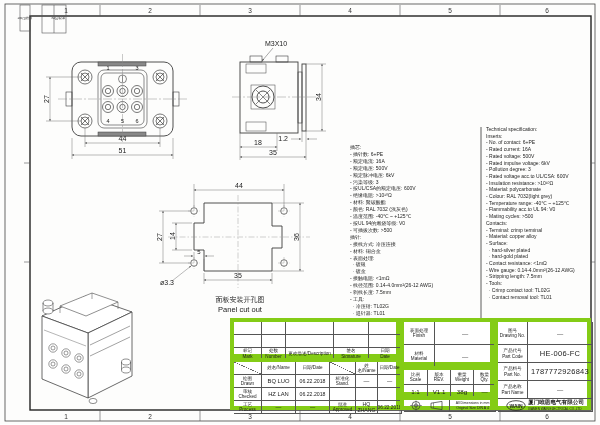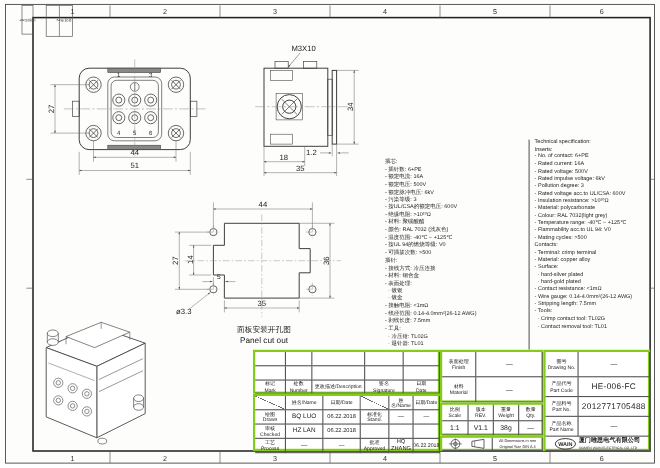--- a/index.html
+++ b/index.html
@@ -3,21 +3,21 @@
 <meta charset="utf-8">
 <style>
   html,body{margin:0;padding:0;background:#ffffff;}
   #sheet{position:relative;width:600px;height:424px;background:#fdfdfc;overflow:hidden;
          font-family:"Liberation Sans","DejaVu Sans",sans-serif;color:#222;}
   #linework{position:absolute;left:0;top:0;}
   .abs{position:absolute;box-sizing:border-box;}
   .spec{white-space:pre;font-size:5px;color:#1e1e1e;letter-spacing:0;}
   .spec-cn{line-height:6.9px;}
   .spec-en{line-height:6.7px;}
-  .grid{display:grid;border:2px solid #84cc16;background:#fff;}
+  .grid{display:grid;border:4px solid #84cc16;background:#fff;}
   .c{border-right:0.5px solid #555;border-bottom:0.5px solid #555;display:flex;
      align-items:center;justify-content:center;text-align:center;overflow:hidden;
      white-space:pre-line;color:#1c1c1c;}
   .lbl{font-size:4.6px;line-height:1.2;}
   .val{font-size:6.2px;}
   .big{font-size:7.5px;letter-spacing:0.3px;}
   .name{font-size:5.8px;}
   .date{font-size:5.2px;}
   .diag{background:linear-gradient(to top right,#fff 48.5%,#666 48.5%,#666 51.5%,#fff 51.5%);}
   .note{font-size:3.5px;line-height:1.3;}
@@ -455,21 +455,21 @@
 <div class="abs grid" style="left:494px;top:318px;width:97px;height:92px;
      grid-template-columns:30px 65px;grid-template-rows:23px 18px 18px 18px 13px;">
   <div class="c lbl">图号
 Drawing No.</div>
   <div class="c val">—</div>
   <div class="c lbl">产品代号
 Part Code</div>
   <div class="c big">HE-006-FC</div>
   <div class="c lbl">产品料号
 Part No.</div>
-  <div class="c big">2012771705488</div>
+  <div class="c big">1787772926843</div>
   <div class="c lbl">产品名称
 Part Name</div>
   <div class="c val">—</div>
   <div class="c" style="grid-column:1 / span 2;gap:2px;">
     <svg width="20" height="11" viewBox="0 0 20 11">
       <ellipse cx="10" cy="5.5" rx="9.2" ry="4.8" fill="none" stroke="#222" stroke-width="0.8"></ellipse>
       <text x="10" y="7.5" text-anchor="middle" font-size="5" font-weight="bold" fill="#222">WAIN</text>
     </svg>
     <div style="display:flex;flex-direction:column;align-items:flex-start;">
       <div class="company-cn">厦门唯恩电气有限公司</div>

